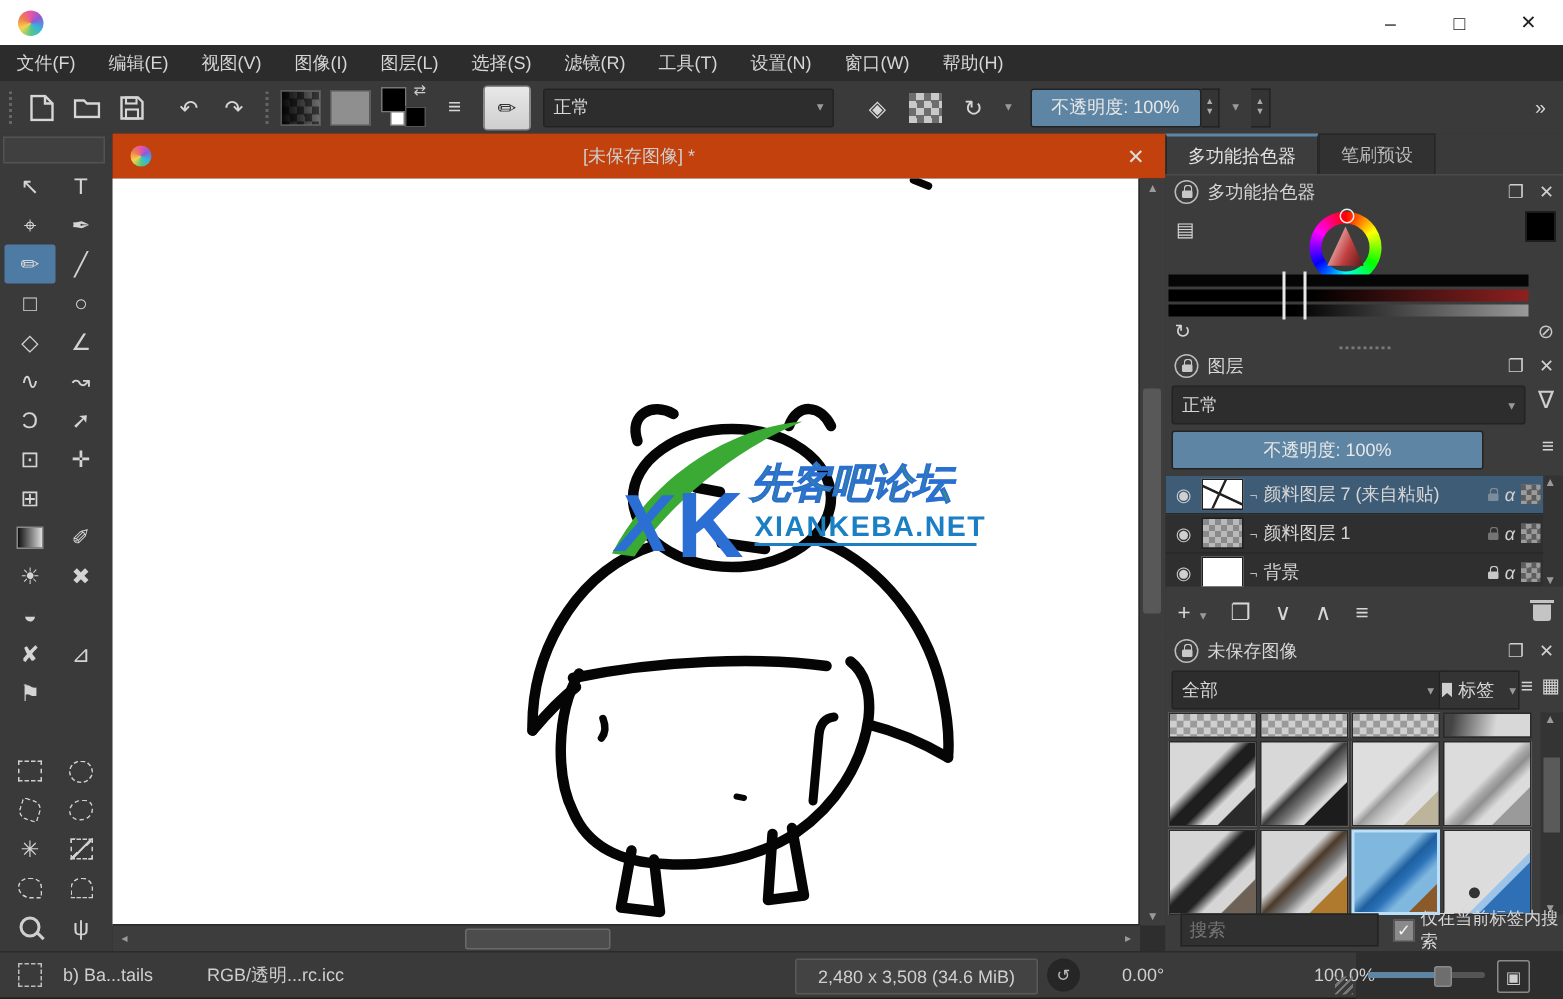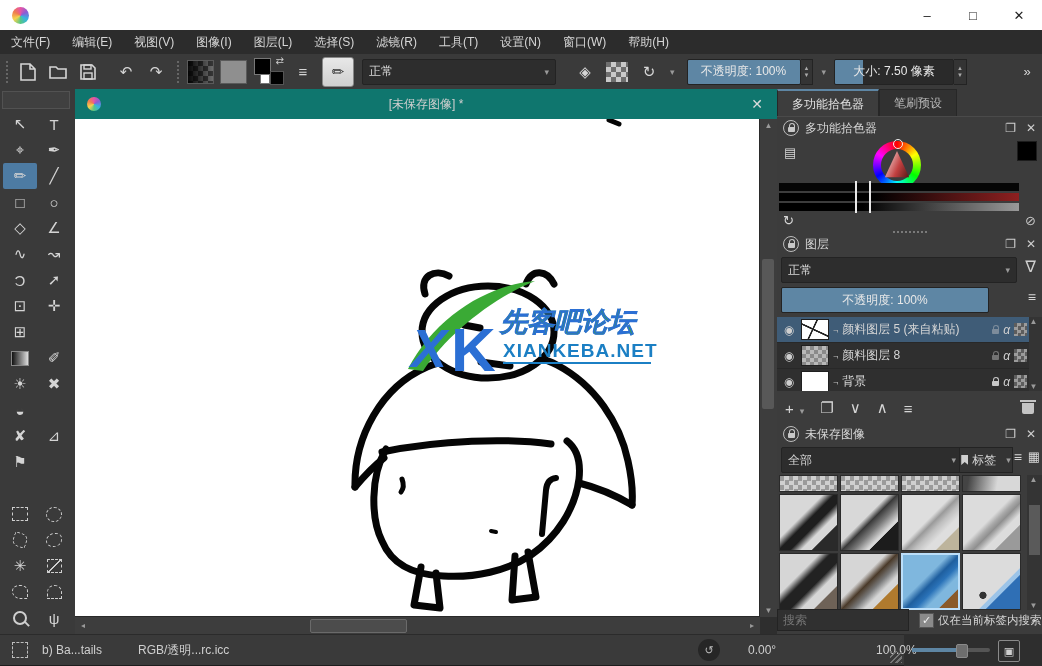--- a/index.html
+++ b/index.html
@@ -59,21 +59,21 @@
   .sel-poly{width:12px;height:12px;border:1.5px dashed #cfcfcf;transform:rotate(18deg);border-radius:2px 6px 2px 6px;}
   .sel-free{width:14px;height:12px;border:1.5px dashed #cfcfcf;border-radius:60% 40% 55% 45%;}
   .sel-similar{width:13px;height:12px;border:1.5px dashed #cfcfcf;
     background:linear-gradient(135deg,transparent 45%,#cfcfcf 45%,#cfcfcf 55%,transparent 55%);}
   .sel-bezier{width:14px;height:12px;border:1.5px dashed #cfcfcf;border-radius:50% 50% 10% 60%;}
   .sel-magnet{width:13px;height:12px;border:1.5px dashed #cfcfcf;border-radius:50% 50% 0 0;}
   .zoom-glass{width:10px;height:10px;border:2px solid #cfcfcf;border-radius:50%;position:relative;}
   .zoom-glass::after{content:"";position:absolute;width:6px;height:2px;background:#cfcfcf;right:-5px;bottom:-2px;transform:rotate(45deg);}
   
   #mdi{position:absolute;left:75px;top:89px;width:702px;height:545px;background:#2e2e2e;}
-  #subheader{position:absolute;left:0;top:0;width:702px;height:30px;background:#0f766e;display:flex;
+  #subheader{position:absolute;left:0;top:0;width:702px;height:30px;background:#c2410c;display:flex;
     align-items:center;color:#cfcfcf;font-size:12px;border-bottom:1px solid #2a2a2a;}
   #subtitle{position:absolute;left:0;right:0;text-align:center;}
   #sub-close{margin-left:auto;margin-right:14px;font-size:14px;color:#dcdcdc;z-index:2;}
   #canvas{position:absolute;left:0;top:30px;width:685px;height:498px;background:#fff;}
   #vscroll{position:absolute;right:0;top:30px;width:17px;height:498px;background:#3d3d3d;border-left:1px solid #2a2a2a;}
   #vthumb{position:absolute;left:2px;top:140px;width:12px;height:150px;background:#585858;border-radius:2px;}
   .sbtn{position:absolute;color:#9a9a9a;font-size:8px;width:17px;text-align:center;}
   #hscroll{position:absolute;left:0;bottom:0;width:685px;height:17px;background:#3d3d3d;border-top:1px solid #2a2a2a;}
   #hthumb{position:absolute;left:235px;top:2px;width:95px;height:12px;background:#4c4c4c;border:1px solid #6a6a6a;border-radius:2px;}
   
@@ -160,21 +160,21 @@
   .brush-blue{background:linear-gradient(315deg,#8a5a2a 18%,transparent 19%),
     linear-gradient(135deg,transparent 42%,#1f5f9f 52%,#2a72b8 60%,transparent 70%),#7fb7de;}
   .bcell.bsel{outline:2px solid #bcdffa;outline-offset:-2px;}
   .pencil-blue{background:linear-gradient(315deg,#2f6fb5 30%,#9cc4e8 31%,#9cc4e8 36%,transparent 37%),
     radial-gradient(circle at 35% 75%,#333 6%,transparent 7%),
     radial-gradient(circle at 55% 85%,#333 5%,transparent 6%),#dcdcdc;}
   #brush-scroll{position:absolute;right:0;top:52px;width:15px;height:135px;background:#343434;}
   #brush-scroll .thumbv{position:absolute;left:2px;top:30px;width:11px;height:50px;background:#5a5a5a;}
   #brush-search-row{position:absolute;left:0;bottom:2px;width:265px;height:24px;display:flex;align-items:center;}
   #search-input{width:120px;height:20px;background:#303030;border:1px solid #232323;color:#8a8a8a;
-    font-size:12px;padding:0 5px;font-family:inherit;}
+    font-size:12px;padding:0 5px;font-family:inherit;margin-left:10px;}
   .chk{width:13px;height:13px;background:#8a8a8a;border:1px solid #555;display:flex;align-items:center;
     justify-content:center;font-size:11px;color:#f2f2f2;margin:0 4px 0 10px;}
   #chk-label{font-size:11.5px;}
   
   #statusbar{position:absolute;left:0;top:634px;width:904px;height:30px;background:#3a3a3a;color:#cfcfcf;
     font-size:12px;border-top:1px solid #2b2b2b;border-bottom:2px solid #1d1d1d;}
   .sb{position:absolute;top:0;height:30px;display:flex;align-items:center;}
   #sb-selicon{left:12px;}
   #sb-selicon .box{width:14px;height:14px;border:1.5px dashed #bdbdbd;}
   #sb-sel{left:42px;}
@@ -264,24 +264,20 @@
   <span style="width:12px"></span>
   <span class="slider" style="width:112px">
     <span class="fill" style="width:100%"></span>
     <span>不透明度: 100%</span>
   </span>
   <span class="spin">
     <span>▲</span>
     <span>▼</span>
   </span>
   <span class="drop" style="margin:0 8px">▾</span>
-  <span class="slider" style="width:118px">
-    <span class="fill" style="width:24%"></span>
-    <span>大小: 7.50 像素</span>
-  </span>
   <span class="spin">
     <span>▲</span>
     <span>▼</span>
   </span>
   <span class="tbtn" style="margin-left:auto;font-size:13px;">»</span>
 </div>
 
 <div id="toolbox">
   <div id="toolbox-head"></div>
   <div id="toolbox-grid">
@@ -446,30 +442,30 @@
       <span class="fill" style="width:100%"></span>
       <span>不透明度: 100%</span>
     </span>
     <span id="layers-menu">≡</span>
 
     <div id="layer-list">
       <div class="layer-row selected">
         <span class="eye">◉</span>
         <span class="thumb scribble"></span>
         <span class="corner">⌐</span>
-        <span class="lname">颜料图层 5 (来自粘贴)</span>
+        <span class="lname">颜料图层 7 (来自粘贴)</span>
         <span class="mini-lock faded"></span>
         <span class="alpha">α</span>
         <span class="checker-sm"></span>
       </div>
       <div class="layer-row">
         <span class="eye">◉</span>
         <span class="thumb checker-t"></span>
         <span class="corner">⌐</span>
-        <span class="lname">颜料图层 8</span>
+        <span class="lname">颜料图层 1</span>
         <span class="mini-lock faded"></span>
         <span class="alpha">α</span>
         <span class="checker-sm"></span>
       </div>
       <div class="layer-row">
         <span class="eye">◉</span>
         <span class="thumb"></span>
         <span class="corner">⌐</span>
         <span class="lname">背景</span>
         <span class="mini-lock"></span>
@@ -539,20 +535,21 @@
     </div>
   </div>
 </div>
 
 <div id="statusbar">
   <span class="sb" id="sb-selicon">
       <span class="box"></span>
     </span>
   <span class="sb" id="sb-sel">b) Ba...tails</span>
   <span class="sb" id="sb-profile">RGB/透明...rc.icc</span>
+  <span class="sb" id="sb-size">2,480 x 3,508 (34.6 MiB)</span>
   <span class="sb" id="sb-knob">↺</span>
   <span class="sb" id="sb-angle">0.00°</span>
   <span class="sb" id="sb-zoom">100.0%</span>
   <span class="sb" id="sb-slider">
     <span class="track">
         <span class="tfill"></span>
         <span class="handle"></span>
       </span>
   </span>
   <span class="sb" id="sb-fit">▣</span>

